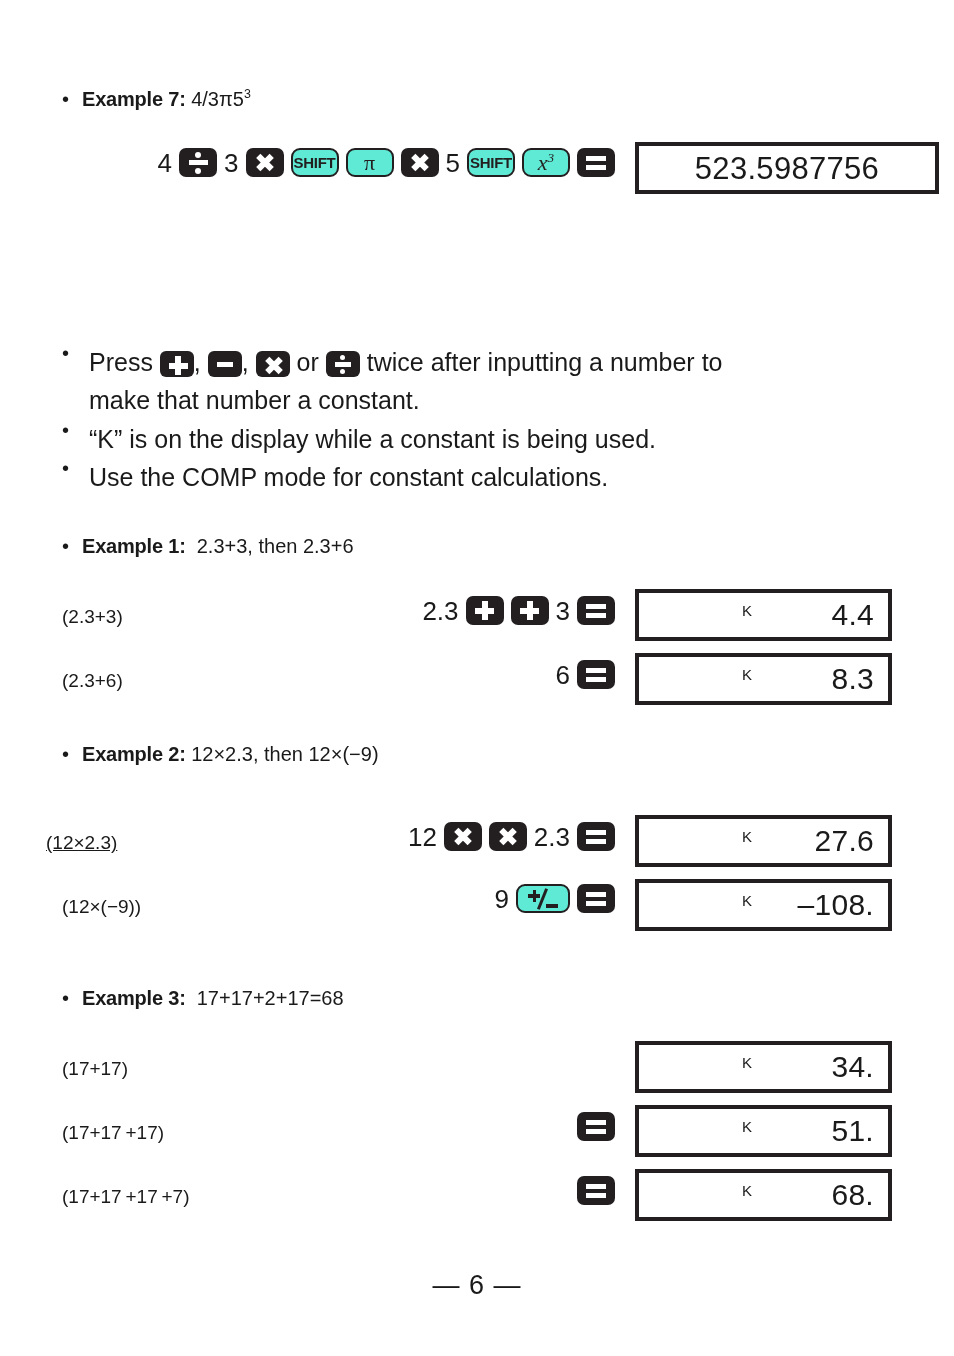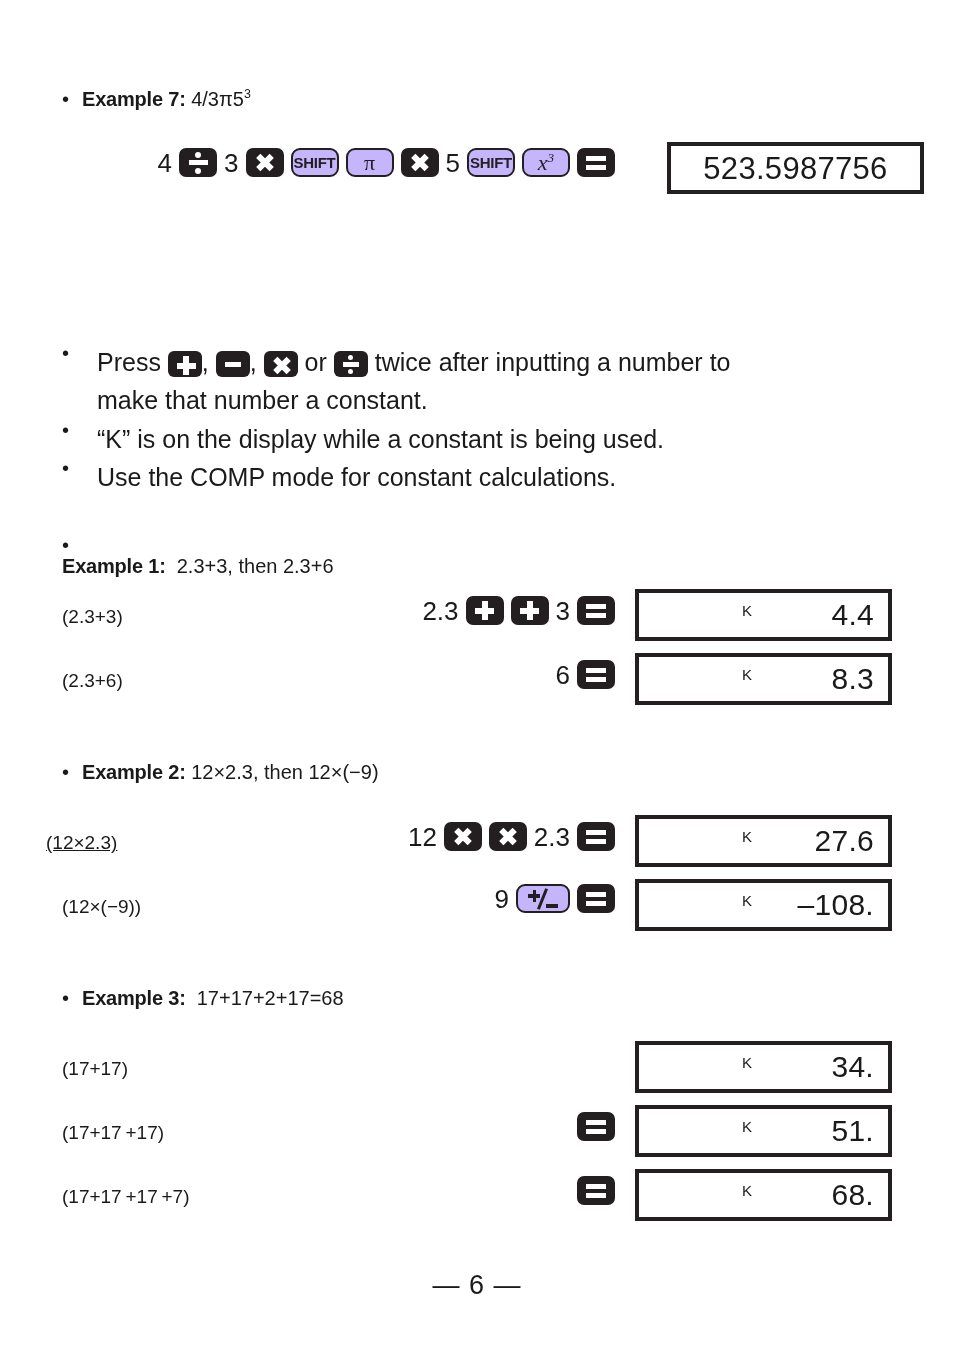--- a/index.html
+++ b/index.html
@@ -72,21 +72,21 @@
     font-size: 25px;
     line-height: 38px;
   }
   .para .bullet {
     position: absolute;
     left: 0;
     top: 0;
   }
   .para .ptext {
     display: block;
-    margin-left: 35px;
+    margin-left: 27px;
   }
 
   
   .key {
     display: inline-flex;
     align-items: center;
     justify-content: center;
     vertical-align: middle;
     box-sizing: border-box;
     position: relative;
@@ -98,21 +98,21 @@
     width: 38px;
     height: 29px;
   }
   .key.dark.small {
     width: 34px;
     height: 26px;
     border-radius: 6px;
   }
   
   .key.light {
-    background: #c4b5fd;
+    background: #5eead4;
     border: 2.5px solid #231f20;
     border-radius: 9px;
     width: 48px;
     height: 29px;
     color: #231f20;
   }
   .key.light.wide { width: 54px; }
 
   
   .g {
@@ -342,21 +342,21 @@
         <span class="key-txt">SHIFT</span>
       </span>
     <span class="key light">
         <span class="key-x3">x<span class="e">3</span></span>
       </span>
     <span class="key dark">
         <span class="g g-eq"></span>
       </span>
   </div>
 
-  <div class="display plain" style="left:635px; top:142px; width:257px; height:52px;margin-left:32px;">
+  <div class="display plain" style="left:635px; top:142px; width:304px; height:52px;">
     <span class="val">523.5987756</span>
   </div>
 
 
   <div class="para" style="left:62px; top:343px; width:840px;">
     <span class="bullet"></span>
     <span class="ptext">Press&nbsp;<span class="key dark small">
           <span class="g g-plus" style="width:16px;height:16px;"></span>
         </span>,&nbsp;<span class="key dark small">
           <span class="g g-minus" style="width:16px;height:5px;"></span>
@@ -375,21 +375,21 @@
   <div class="para" style="left:62px; top:458px; width:840px;">
     <span class="bullet"></span>
     <span class="ptext">Use the COMP mode for constant calculations.</span>
   </div>
 
   <div class="para" style="left:62px; top:420px; width:840px;">
     <span class="bullet"></span>
     <span class="ptext">“K” is on the display while a constant is being used.</span>
   </div>
 
-  <div class="bullet-row" style="left:62px; top:535px;flex-direction:column;">
+  <div class="bullet-row" style="left:62px; top:535px;">
     <span class="bullet"></span>
     <span class="ex-head"><span class="lbl">Example 1:</span>&nbsp; <span class="frm">2.3+3, then 2.3+6</span></span>
   </div>
 
   <div class="rowlabel" style="left:62px; top:607px;">(2.3+3)</div>
   <div class="seq" style="left:330px; top:596px; width:285px;">
     <span class="num">2.3</span>
     <span class="key dark">
         <span class="g g-plus"></span>
       </span>
@@ -411,21 +411,21 @@
     <span class="num">6</span>
     <span class="key dark">
         <span class="g g-eq"></span>
       </span>
   </div>
   <div class="display" style="left:635px; top:653px; width:257px; height:52px;">
     <span class="kflag" style="left:103px; top:10px;">K</span>
     <span class="val">8.3</span>
   </div>
 
-  <div class="bullet-row" style="left:62px; top:761px;">
+  <div class="bullet-row" style="left:62px; top:743px;">
     <span class="bullet"></span>
     <span class="ex-head"><span class="lbl">Example 2:</span> <span class="frm">12×2.3, then 12×(−9)</span></span>
   </div>
 
   <div class="rowlabel" style="left:46px; top:833px;text-decoration:underline;">(12×2.3)</div>
   <div class="seq" style="left:330px; top:822px; width:285px;">
     <span class="num">12</span>
     <span class="key dark">
         <span class="g g-times"></span>
       </span>

